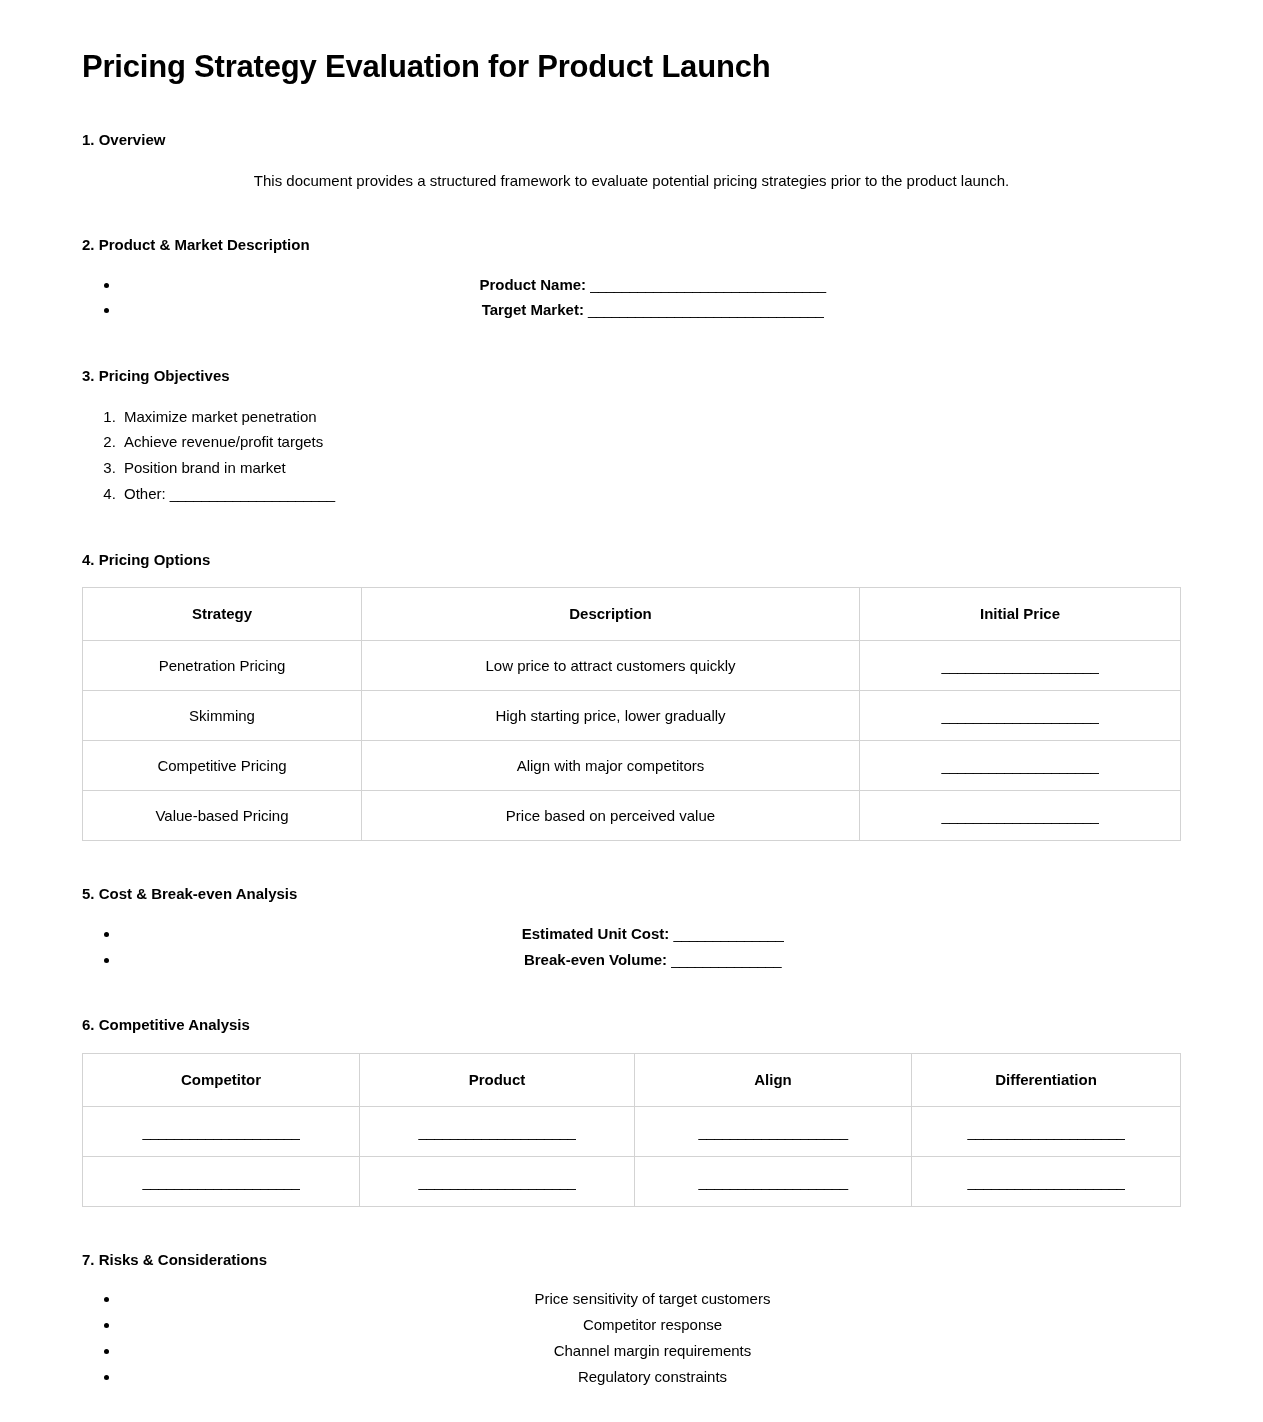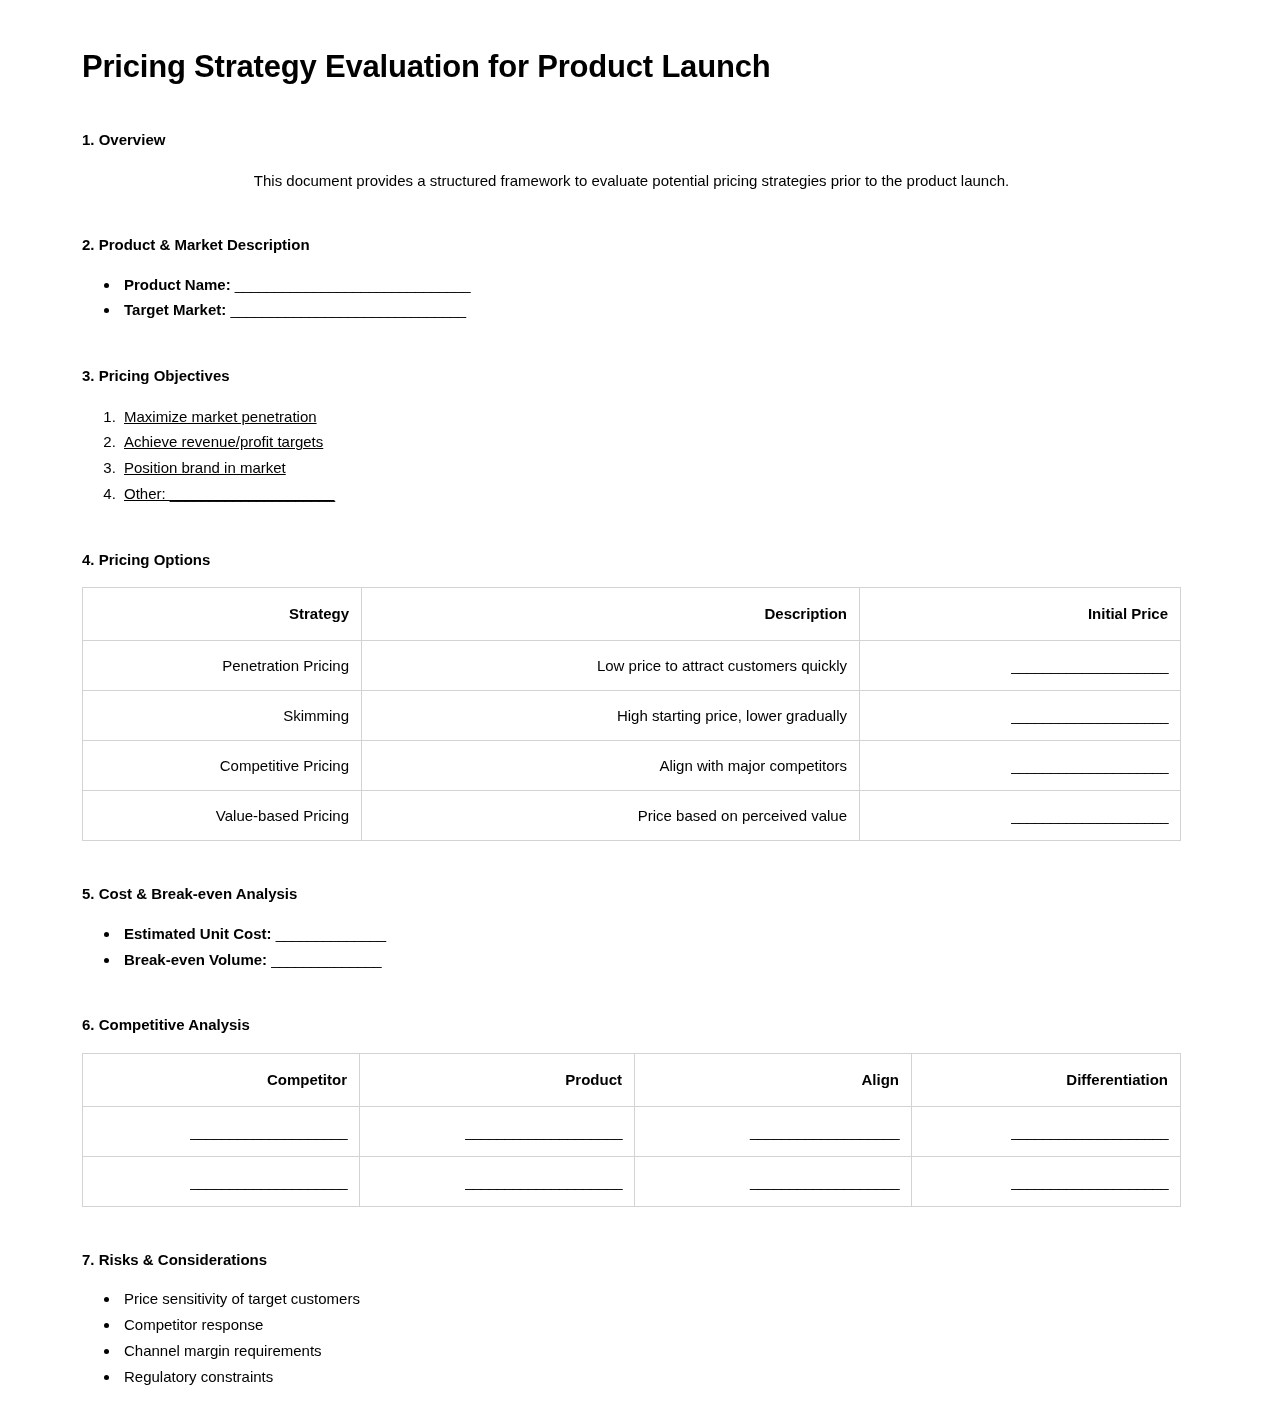--- a/index.html
+++ b/index.html
@@ -43,50 +43,50 @@
   }
   ul.bullet-list {
     margin: 17px 0 0 0;
     padding-left: 38px;
     list-style-type: disc;
   }
   ul.bullet-list li {
     font-size: 15px;
     line-height: 1.72;
     padding-left: 4px;
+    text-align: center;
   }
   ul.bullet-list.bold-labels li {
     font-weight: bold;
   }
   ol.numbered-list {
     margin: 18px 0 0 0;
     padding-left: 38px;
     list-style-type: decimal;
   }
   ol.numbered-list li {
     font-size: 15px;
     line-height: 1.72;
     padding-left: 4px;
-    text-decoration: underline;
   }
   .fill-line {
     font-weight: normal;
     letter-spacing: -0.5px;
     white-space: pre;
   }
   table.doc-table {
     border-collapse: collapse;
     width: 100%;
     margin-top: 18px;
     table-layout: fixed;
   }
   table.doc-table th,
   table.doc-table td {
     border: 1px solid #d3d3d3;
-    text-align: right;
+    text-align: center;
     vertical-align: top;
     font-size: 15px;
     padding: 14px 12px;
     line-height: 1.4;
   }
   table.doc-table th {
     font-weight: bold;
     padding-top: 15px;
     padding-bottom: 16px;
   }

